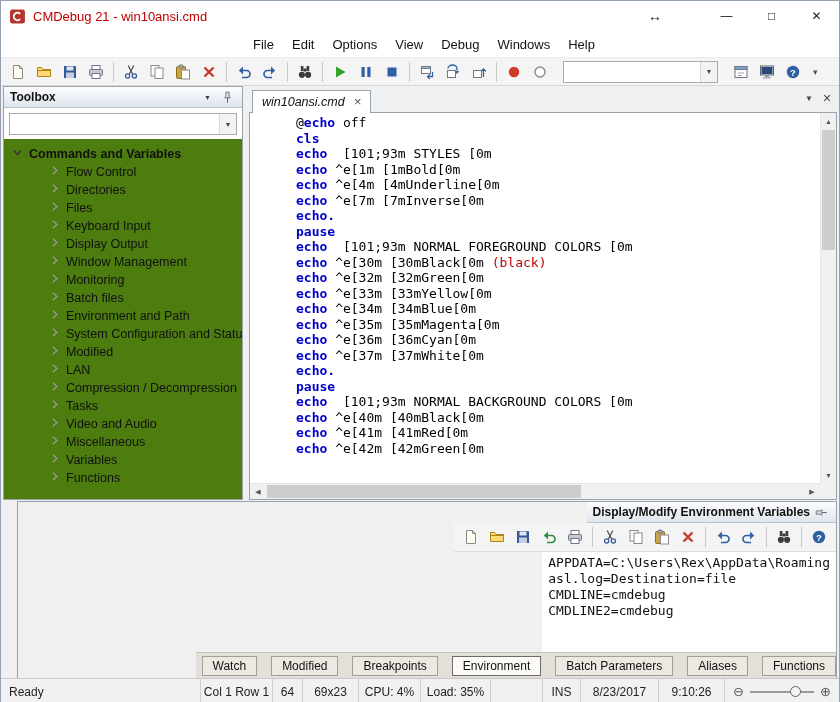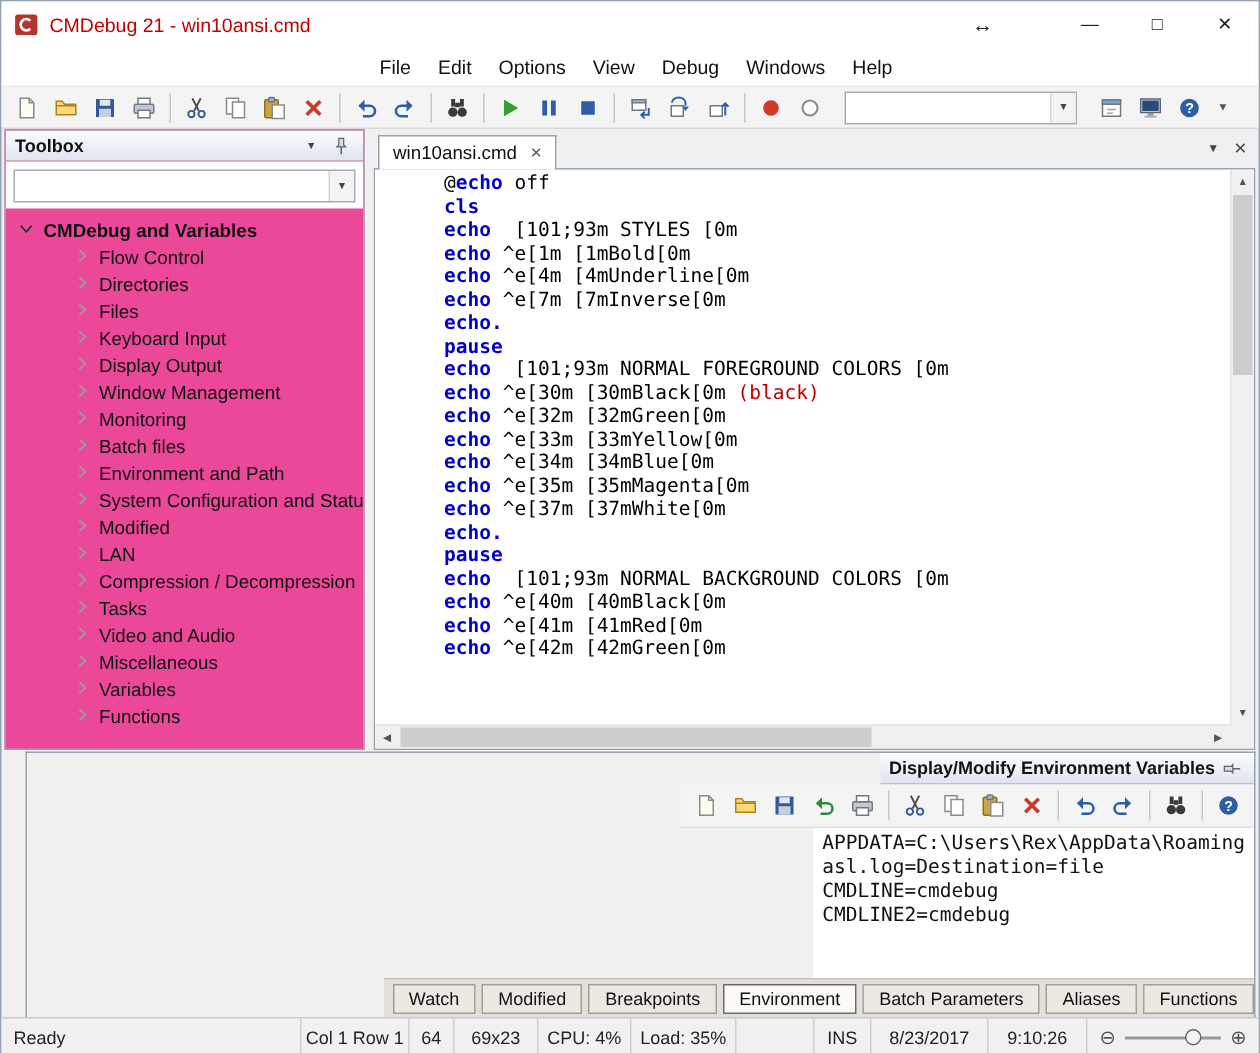--- a/index.html
+++ b/index.html
@@ -28,38 +28,38 @@
   .tb-btn svg { width: 16px; height: 16px; }
   .tb-sep { width: 1px; height: 20px; background: #c9c9c9; margin: 0 4px; display: inline-block; }
   .combo { height: 22px; background: #fff; border: 1px solid #a8adb3; display: flex; align-items: center; }
   .main-combo { width: 155px; margin: 0 10px; }
   .combo-text { flex: 1; padding: 0 4px; font-size: 12px; white-space: nowrap; overflow: hidden; }
   .combo-arrow { width: 17px; height: 100%; display: flex; align-items: center; justify-content: center; font-size: 7px; color: #444; border-left: 1px solid #d8d8d8; background: #f3f3f3; }
   .tb-overflow { font-size: 9px; color: #555; padding: 0 5px; margin-left: 2px; }
 
   
   .main { flex: 0 0 414px; display: flex; overflow: hidden; padding: 0 2px; }
-  .toolbox { flex: 0 0 240px; display: flex; flex-direction: column; background: #ec4899; border: 1px solid #9aa2ad; overflow: hidden; }
+  .toolbox { flex: 0 0 240px; display: flex; flex-direction: column; background: #4d7c0f; border: 1px solid #9aa2ad; overflow: hidden; }
   .panel-header { height: 21px; flex: 0 0 21px; background: linear-gradient(#fbfcfd, #dfe5ee); border-bottom: 1px solid #b9c2cd; display: flex; align-items: center; padding: 0 6px; font-weight: bold; font-size: 12px; }
   .ph-spacer { flex: 1; }
   .ph-btn { width: 17px; height: 17px; display: inline-flex; align-items: center; justify-content: center; color: #444; font-size: 7px; margin-left: 3px; }
   .ph-btn svg { width: 13px; height: 13px; }
   .pin-h svg { transform: rotate(-90deg); }
   .toolbox-combo-row { padding: 5px 5px 4px 5px; background: #fff; }
   .toolbox-combo-row .combo { width: 100%; }
   .tree { flex: 1; overflow: hidden; padding-top: 6px; }
   .tree-row { display: flex; align-items: center; height: 18px; padding-left: 44px; font-size: 12.5px; white-space: nowrap; }
   .tree-row.root { padding-left: 7px; font-weight: bold; }
   .chev { width: 13px; height: 13px; margin-right: 5px; flex: 0 0 auto; }
 
   .splitter-v { flex: 0 0 6px; }
 
   
   .editor-region { flex: 1; display: flex; flex-direction: column; overflow: hidden; }
-  .tabbar { flex: 0 0 26px; display: flex; align-items: flex-end; background: #eef0f2; padding-left: 3px; position: relative; }
+  .tabbar { flex: 0 0 26px; display: flex; align-items: flex-end; background: #eef0f2; padding-left: 3px; position: relative; font-style: italic; }
   .tab { height: 23px; background: #fff; border: 1px solid #9aa2ad; border-bottom: none; display: flex; align-items: center; padding: 0 9px; font-size: 12.5px; position: relative; top: 1px; z-index: 2; }
   .tab-close { margin-left: 9px; color: #555; font-size: 13px; line-height: 10px; }
   .tabbar-btns { position: absolute; right: 6px; top: 7px; display: flex; gap: 10px; color: #444; align-items: center; }
   .tabbar-dd { font-size: 8px; }
   .tabbar-close { font-size: 14px; line-height: 10px; }
 
   .editor { flex: 1; position: relative; background: #fff; border: 1px solid #9aa2ad; overflow: hidden; }
   .code { position: absolute; top: 0; left: 0; right: 16px; bottom: 0; overflow: hidden; padding: 2px 0 0 30px; font-family: "DejaVu Sans Mono", "Liberation Mono", monospace; font-size: 13px; line-height: 15.5px; }
   .code-line { white-space: pre; margin-left: 16px; }
   .seg-k { color: var(--kw-color, #0000cc); font-weight: bold; }
@@ -75,21 +75,21 @@
   .hscroll .arr-left { left: 0; }
   .hscroll .arr-right { right: 0; }
   .hthumb { position: absolute; top: 1px; bottom: 1px; left: 17px; width: 55%; background: #cdcdcd; }
   .scroll-corner { position: absolute; right: 0; bottom: 0; width: 16px; height: 16px; background: #f0f0f0; z-index: 4; }
 
   
   .bottom-panel { flex: 0 0 177px; display: flex; flex-direction: column; margin: 1px 2px 0 16px; border: 1px solid #9aa2ad; border-bottom: none; background: #f0f0f0; overflow: hidden; align-items: flex-end; }
   .env-toolbar { flex: 0 0 29px; background: #f4f4f4; border-bottom: 1px solid #ddd; display: flex; align-items: center; padding: 0 4px; }
   .env-text { flex: 1; background: #fff; font-family: "DejaVu Sans Mono", "Liberation Mono", monospace; font-size: 13px; line-height: 16px; padding: 3px 6px; overflow: hidden; }
   .env-line { white-space: pre; }
-  .bottom-tabs { flex: 0 0 26px; display: flex; align-items: center; padding-left: 6px; gap: 4px; background: #e3e0d9; border-top: 1px solid #c6c2ba; }
+  .bottom-tabs { flex: 0 0 26px; display: flex; align-items: center; padding-left: 6px; gap: 14px; background: #e3e0d9; border-top: 1px solid #c6c2ba; }
   .btab { height: 20px; padding: 0 10px; display: flex; align-items: center; font-size: 12px; background: #ece9e2; border: 1px solid #a39f96; white-space: nowrap; }
   .btab.active { background: #fbfaf7; border-color: #6f6c64; }
 
   
   .statusbar { flex: 0 0 26px; background: #f1f1f1; border-top: 1px solid #c9c9c9; display: flex; align-items: stretch; font-size: 12px; color: #222; }
   .status-cells { display: flex; align-items: stretch; }
   .status-cell { display: flex; align-items: center; justify-content: center; border-right: 1px solid #cfcfcf; padding: 0 4px; white-space: nowrap; overflow: hidden; }
   .status-cell.first { justify-content: flex-start; padding-left: 8px; }
   .zoom-slider { flex: 1; display: flex; align-items: center; padding: 0 8px; gap: 6px; }
   .zs-sign { color: #555; font-size: 13px; }
@@ -301,21 +301,21 @@
         <div class="combo">
           <span class="combo-text"></span>
           <span class="combo-arrow">▼</span>
         </div>
       </div>
       <div class="tree">
           <div class="tree-row root">
             <span><svg class="chev" viewBox="0 0 16 16">
                 <path d="M3.5 5.5 8 10.5 12.5 5.5" fill="none" stroke="#333" stroke-width="1.6"></path>
               </svg></span>
-            <span class="tree-label">CMDebug and Variables</span>
+            <span class="tree-label">Commands and Variables</span>
           </div>
           <div class="tree-row">
             <span><svg class="chev" viewBox="0 0 16 16">
                 <path d="M6 3.5 11 8 6 12.5" fill="none" stroke="#9a9a9a" stroke-width="1.6"></path>
               </svg></span>
             <span class="tree-label">Flow Control</span>
           </div>
           <div class="tree-row">
             <span><svg class="chev" viewBox="0 0 16 16">
                 <path d="M6 3.5 11 8 6 12.5" fill="none" stroke="#9a9a9a" stroke-width="1.6"></path>
@@ -443,20 +443,21 @@
             <div class="code-line"><span class="seg-k">echo</span><span class="seg-t"> ^e[4m [4mUnderline[0m</span></div>
             <div class="code-line"><span class="seg-k">echo</span><span class="seg-t"> ^e[7m [7mInverse[0m</span></div>
             <div class="code-line"><span class="seg-k">echo.</span></div>
             <div class="code-line"><span class="seg-k">pause</span></div>
             <div class="code-line"><span class="seg-k">echo</span><span class="seg-t">  [101;93m NORMAL FOREGROUND COLORS [0m</span></div>
             <div class="code-line"><span class="seg-k">echo</span><span class="seg-t"> ^e[30m [30mBlack[0m </span><span class="seg-r">(black)</span></div>
             <div class="code-line"><span class="seg-k">echo</span><span class="seg-t"> ^e[32m [32mGreen[0m</span></div>
             <div class="code-line"><span class="seg-k">echo</span><span class="seg-t"> ^e[33m [33mYellow[0m</span></div>
             <div class="code-line"><span class="seg-k">echo</span><span class="seg-t"> ^e[34m [34mBlue[0m</span></div>
             <div class="code-line"><span class="seg-k">echo</span><span class="seg-t"> ^e[35m [35mMagenta[0m</span></div>
+            <div class="code-line"><span class="seg-k">echo</span><span class="seg-t"> ^e[36m [36mCyan[0m</span></div>
             <div class="code-line"><span class="seg-k">echo</span><span class="seg-t"> ^e[37m [37mWhite[0m</span></div>
             <div class="code-line"><span class="seg-k">echo.</span></div>
             <div class="code-line"><span class="seg-k">pause</span></div>
             <div class="code-line"><span class="seg-k">echo</span><span class="seg-t">  [101;93m NORMAL BACKGROUND COLORS [0m</span></div>
             <div class="code-line"><span class="seg-k">echo</span><span class="seg-t"> ^e[40m [40mBlack[0m</span></div>
             <div class="code-line"><span class="seg-k">echo</span><span class="seg-t"> ^e[41m [41mRed[0m</span></div>
             <div class="code-line"><span class="seg-k">echo</span><span class="seg-t"> ^e[42m [42mGreen[0m</span></div>
           </div>
         <div class="vscroll">
           <div class="arr">▲</div>

